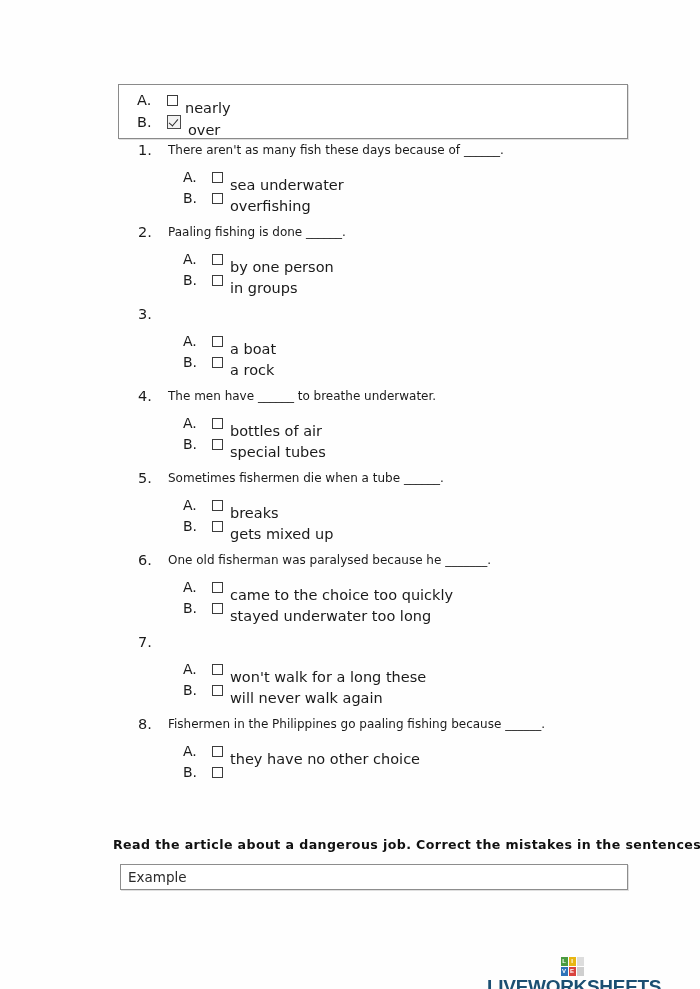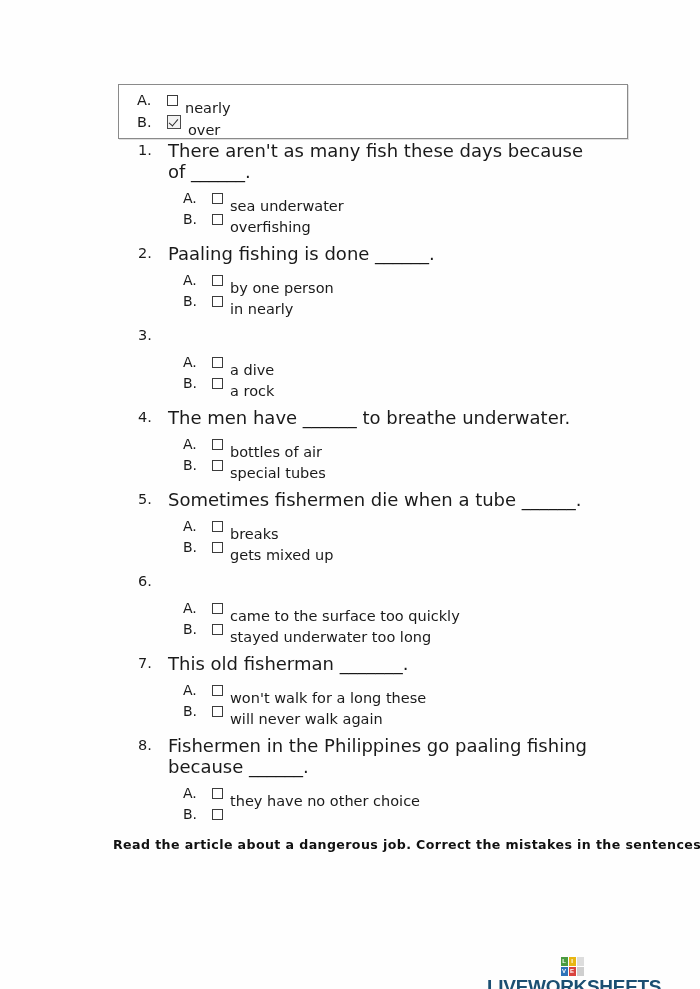--- a/index.html
+++ b/index.html
@@ -98,21 +98,21 @@
     align-items: flex-start;
   }
   .q-num {
     width: 30px;
     margin-left: 138px;
     font-size: 14.5px;
     flex: 0 0 auto;
     line-height: 21px;
   }
   .q-text {
-    font-size: 18px;
+    font-size: 12px;
     line-height: 21px;
     max-width: 420px;
   }
   .opt-row {
     display: flex;
     align-items: center;
     height: 21px;
     margin-left: 183px;
   }
   .opt-row .letter {
@@ -227,32 +227,32 @@
         <span class="q-text">Paaling fishing is done ______.</span>
       </div>
       <div class="opt-row">
         <span class="letter">A.</span>
         <span class="cb"></span>
         <span class="opt-text">by one person</span>
       </div>
       <div class="opt-row">
         <span class="letter">B.</span>
         <span class="cb"></span>
-        <span class="opt-text">in nearly</span>
+        <span class="opt-text">in groups</span>
       </div>
     </div>
 
     <div class="q-block">
       <div class="q-head">
         <span class="q-num">3.</span>
       </div>
       <div class="opt-row">
         <span class="letter">A.</span>
         <span class="cb"></span>
-        <span class="opt-text">a dive</span>
+        <span class="opt-text">a boat</span>
       </div>
       <div class="opt-row">
         <span class="letter">B.</span>
         <span class="cb"></span>
         <span class="opt-text">a rock</span>
       </div>
     </div>
 
     <div class="q-block">
       <div class="q-head">
@@ -284,37 +284,37 @@
       <div class="opt-row">
         <span class="letter">B.</span>
         <span class="cb"></span>
         <span class="opt-text">gets mixed up</span>
       </div>
     </div>
 
     <div class="q-block">
       <div class="q-head">
         <span class="q-num">6.</span>
-      </div>
-      <div class="opt-row">
-        <span class="letter">A.</span>
-        <span class="cb"></span>
-        <span class="opt-text">came to the surface too quickly</span>
+        <span class="q-text">One old fisherman was paralysed because he _______.</span>
+      </div>
+      <div class="opt-row">
+        <span class="letter">A.</span>
+        <span class="cb"></span>
+        <span class="opt-text">came to the choice too quickly</span>
       </div>
       <div class="opt-row">
         <span class="letter">B.</span>
         <span class="cb"></span>
         <span class="opt-text">stayed underwater too long</span>
       </div>
     </div>
 
     <div class="q-block">
       <div class="q-head">
         <span class="q-num">7.</span>
-        <span class="q-text">This old fisherman _______.</span>
       </div>
       <div class="opt-row">
         <span class="letter">A.</span>
         <span class="cb"></span>
         <span class="opt-text">won't walk for a long these</span>
       </div>
       <div class="opt-row">
         <span class="letter">B.</span>
         <span class="cb"></span>
         <span class="opt-text">will never walk again</span>
@@ -334,20 +334,23 @@
       <div class="opt-row">
         <span class="letter">B.</span>
         <span class="cb"></span>
       </div>
     </div>
 
   </div>
 
   <div class="instruction">Read the article about a dangerous job. Correct the mistakes in the sentences.</div>
 
+  <div class="answer-box">
+    <span>Example</span>
+  </div>
 
   <div class="logo">
     <div class="logo-mark">
       <div class="logo-cell" style="background: rgb(74, 155, 63);">L</div>
       <div class="logo-cell" style="background: rgb(232, 182, 18);">I</div>
       <div class="logo-cell" style="background: rgb(221, 221, 221);"></div>
       <div class="logo-cell" style="background: rgb(46, 114, 184);">V</div>
       <div class="logo-cell" style="background: rgb(217, 67, 63);">E</div>
       <div class="logo-cell" style="background: rgb(207, 207, 207);"></div>
     </div>

